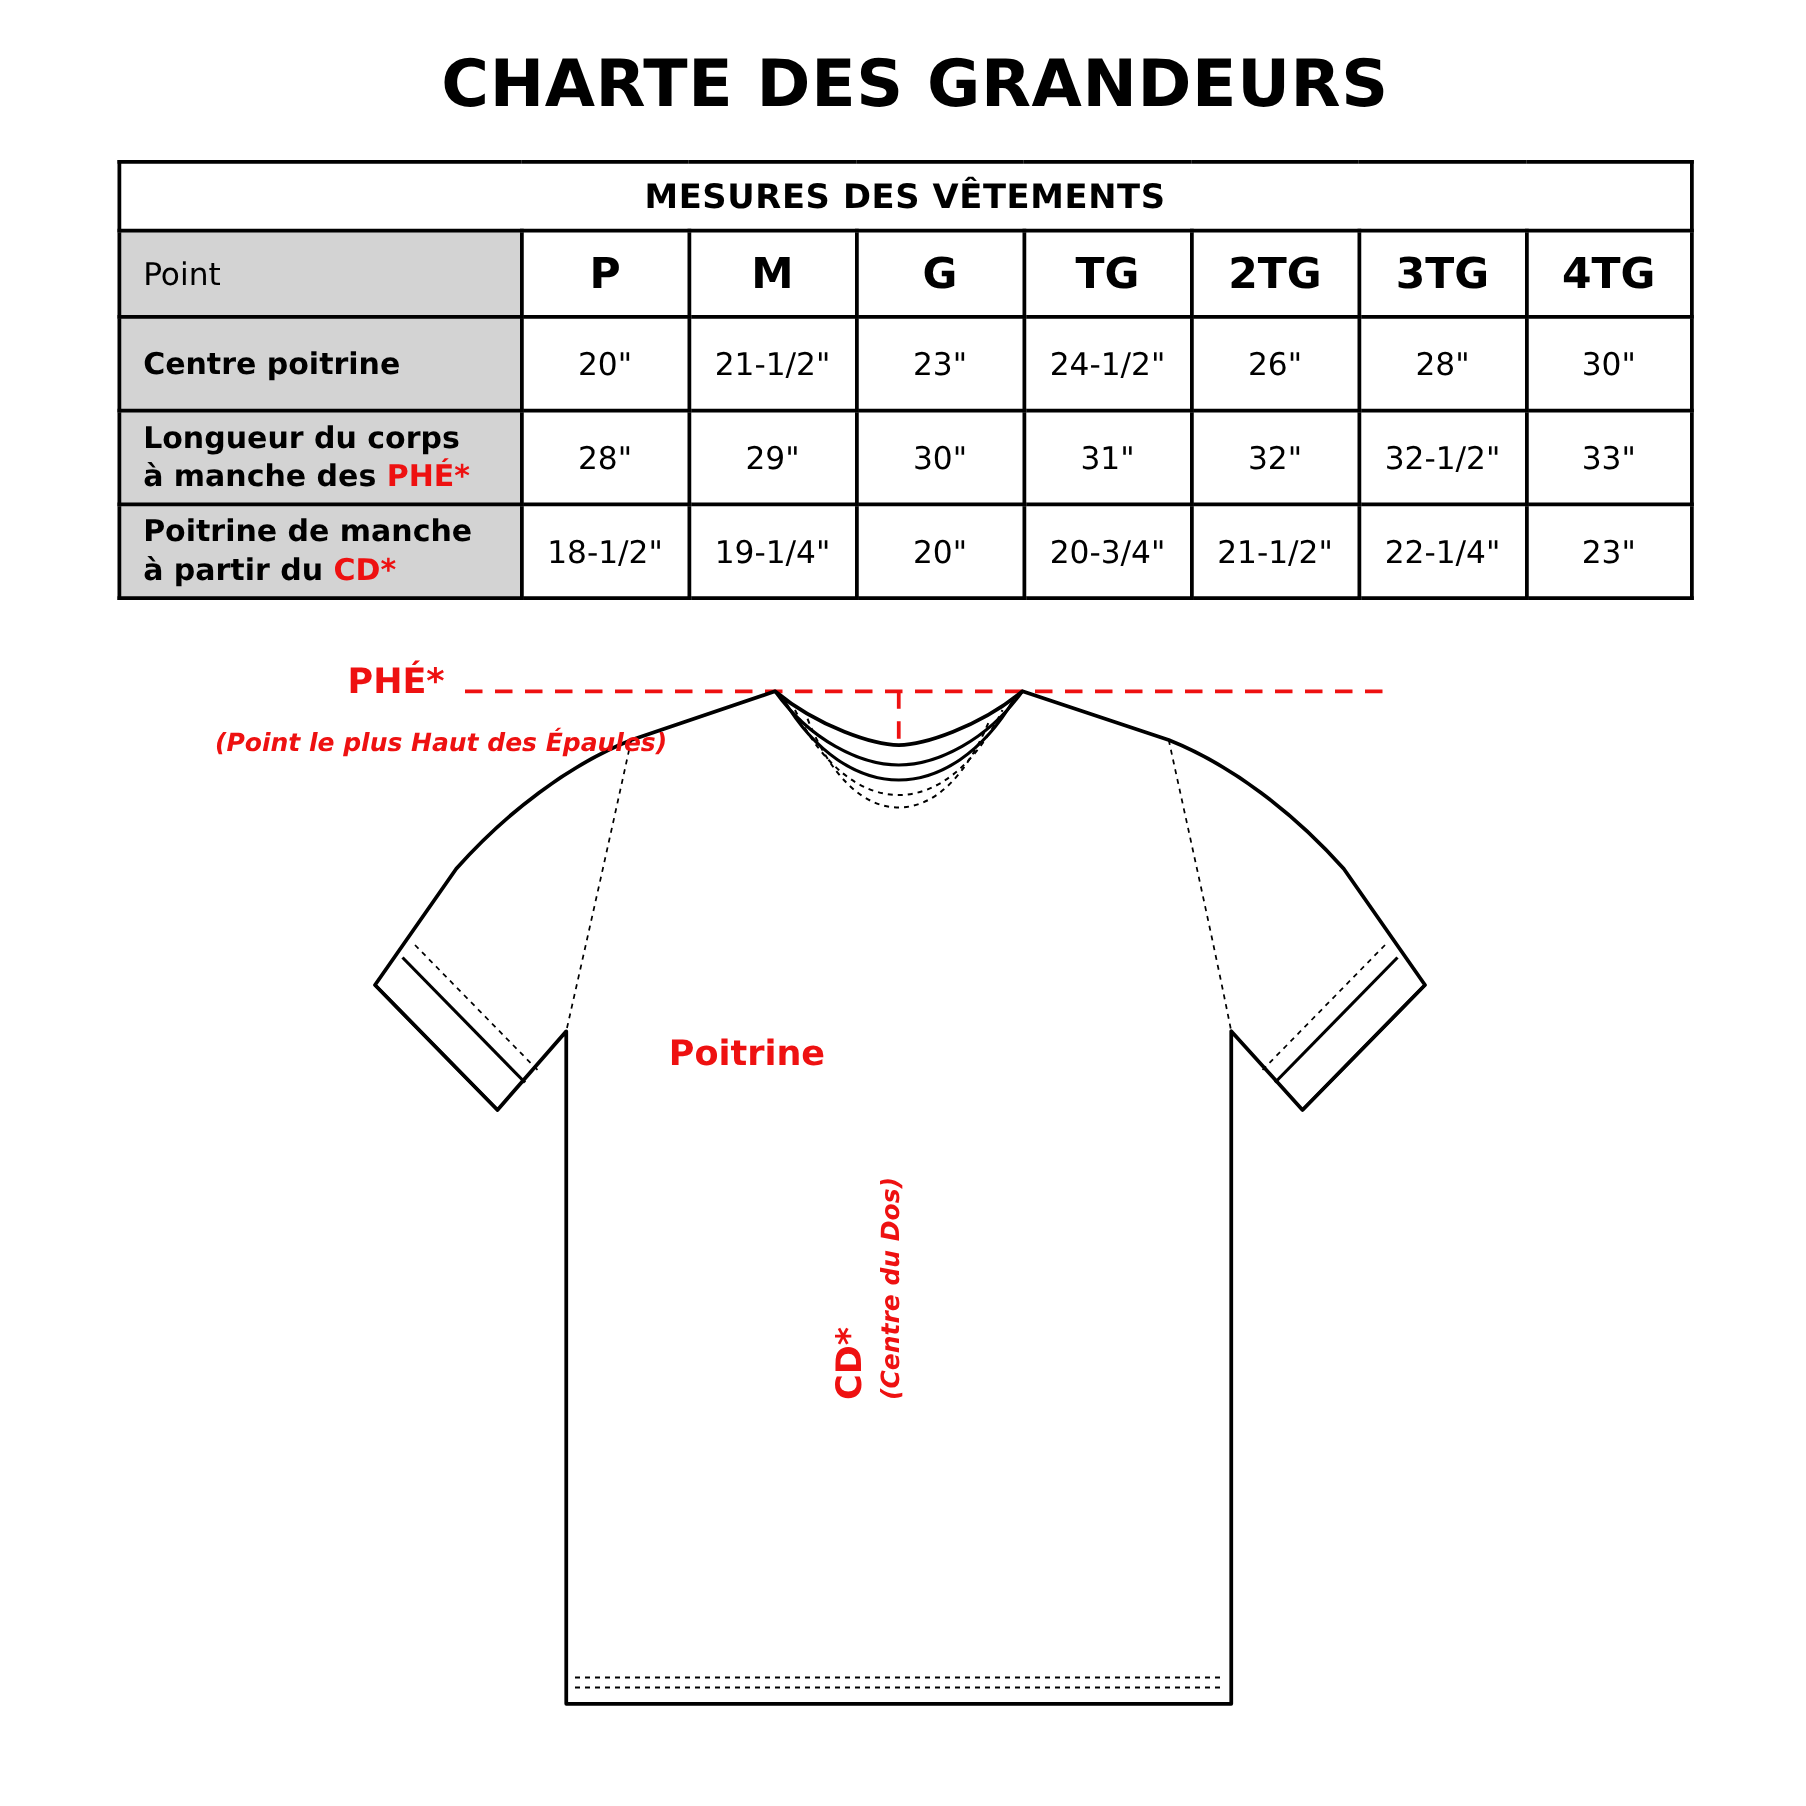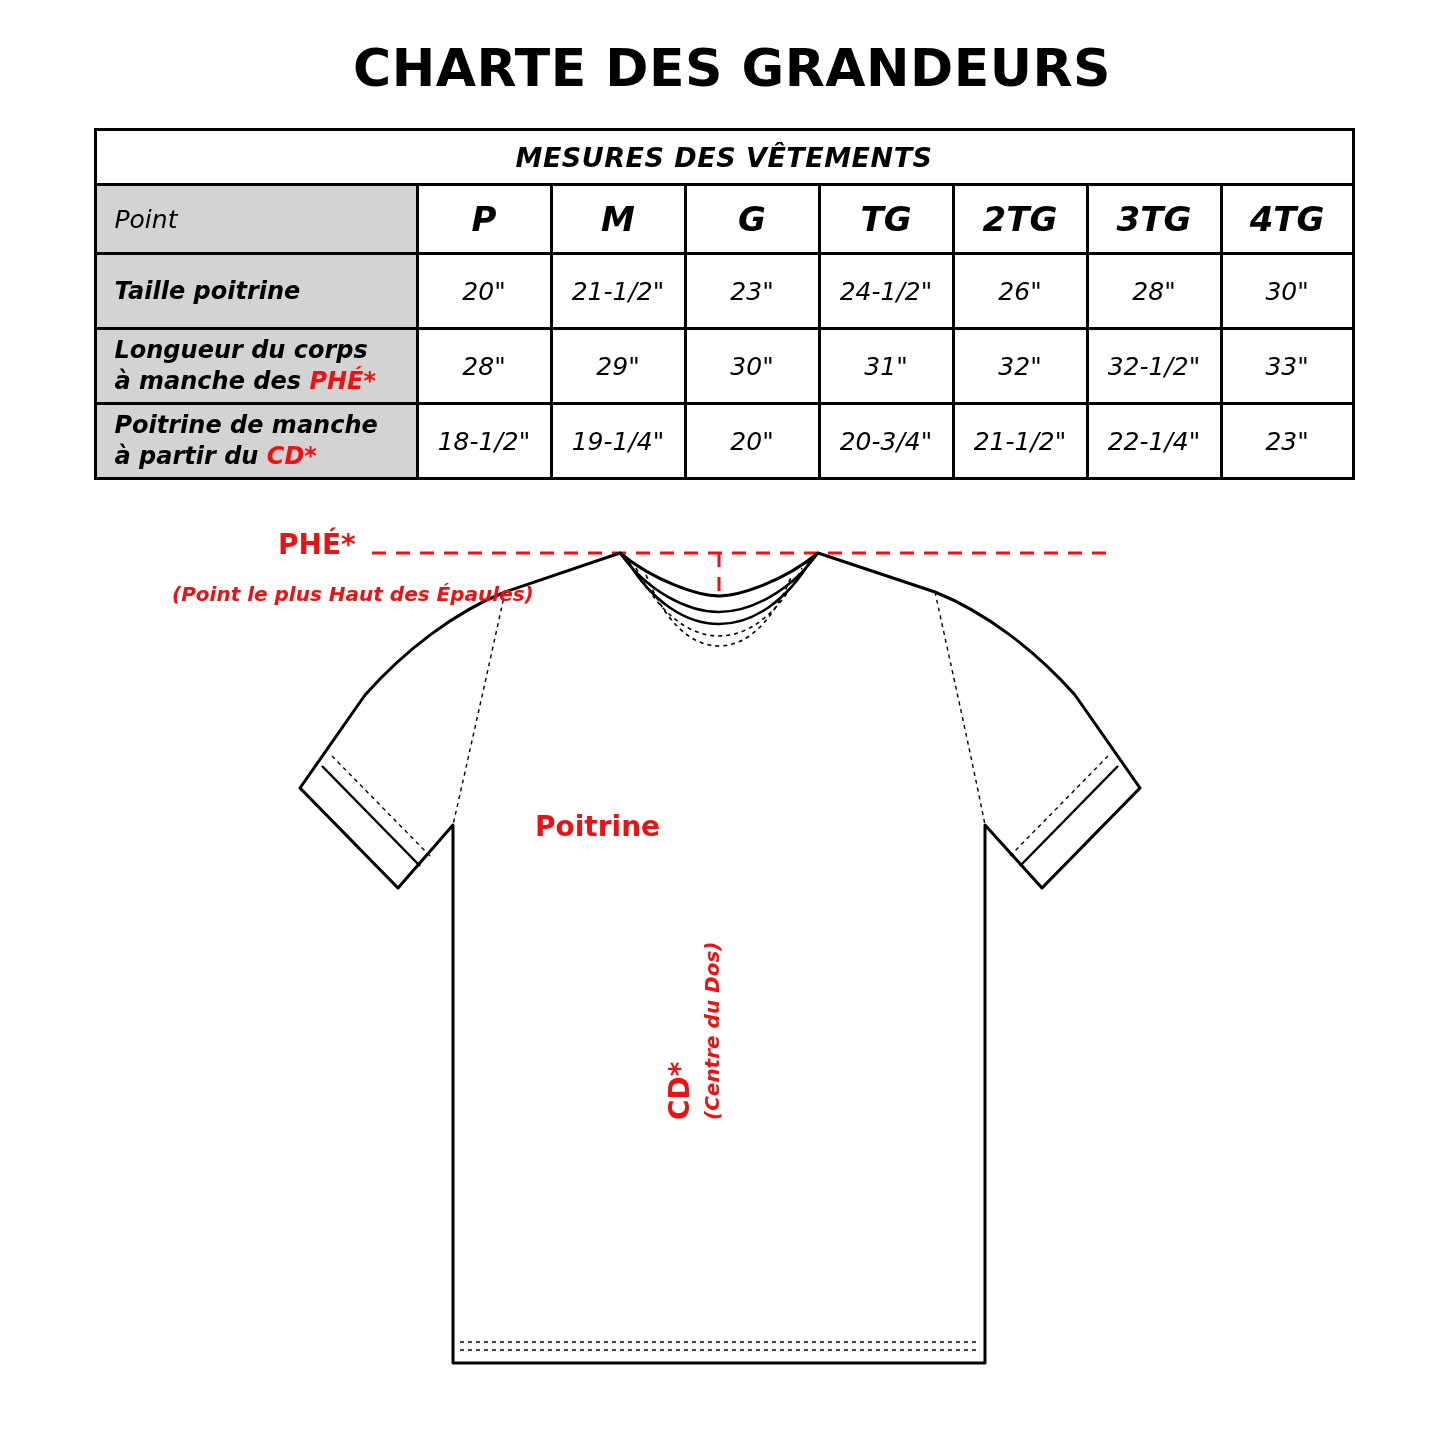--- a/index.html
+++ b/index.html
@@ -29,21 +29,20 @@
 
   
   .table-wrap {
     margin: 30px auto 0 auto;
     width: 1258px;
   }
   table.size-chart {
     border-collapse: collapse;
     width: 100%;
     table-layout: fixed;
-    font-style: italic;
   }
   table.size-chart th,
   table.size-chart td {
     border: 3px solid #000000;
     padding: 0;
   }
   .hdr-row td {
     text-align: center;
     font-size: 27px;
     font-weight: bold;
@@ -110,21 +109,21 @@
     font-size: 28px;
   }
   #phe-sub {
     left: 172px;
     top: 62px;
     font-size: 20px;
     font-style: italic;
   }
   #poitrine-label {
     left: 535px;
-    top: 290px;
+    top: 306px;
     font-size: 28px;
   }
   #cd-label {
     left: 663px;
     top: 600px;
     font-size: 28px;
     transform: rotate(-90deg);
     transform-origin: left top;
     white-space: nowrap;
   }
@@ -164,21 +163,21 @@
         <td class="size-head">P</td>
         <td class="size-head">M</td>
         <td class="size-head">G</td>
         <td class="size-head">TG</td>
         <td class="size-head">2TG</td>
         <td class="size-head">3TG</td>
         <td class="size-head">4TG</td>
       </tr>
 
       <tr>
-        <td class="label-col">Taille poitrine</td>
+        <td class="label-col">Centre poitrine</td>
         <td class="val-cell">20"</td>
         <td class="val-cell">21-1/2"</td>
         <td class="val-cell">23"</td>
         <td class="val-cell">24-1/2"</td>
         <td class="val-cell">26"</td>
         <td class="val-cell">28"</td>
         <td class="val-cell">30"</td>
       </tr>
 
       <tr>

